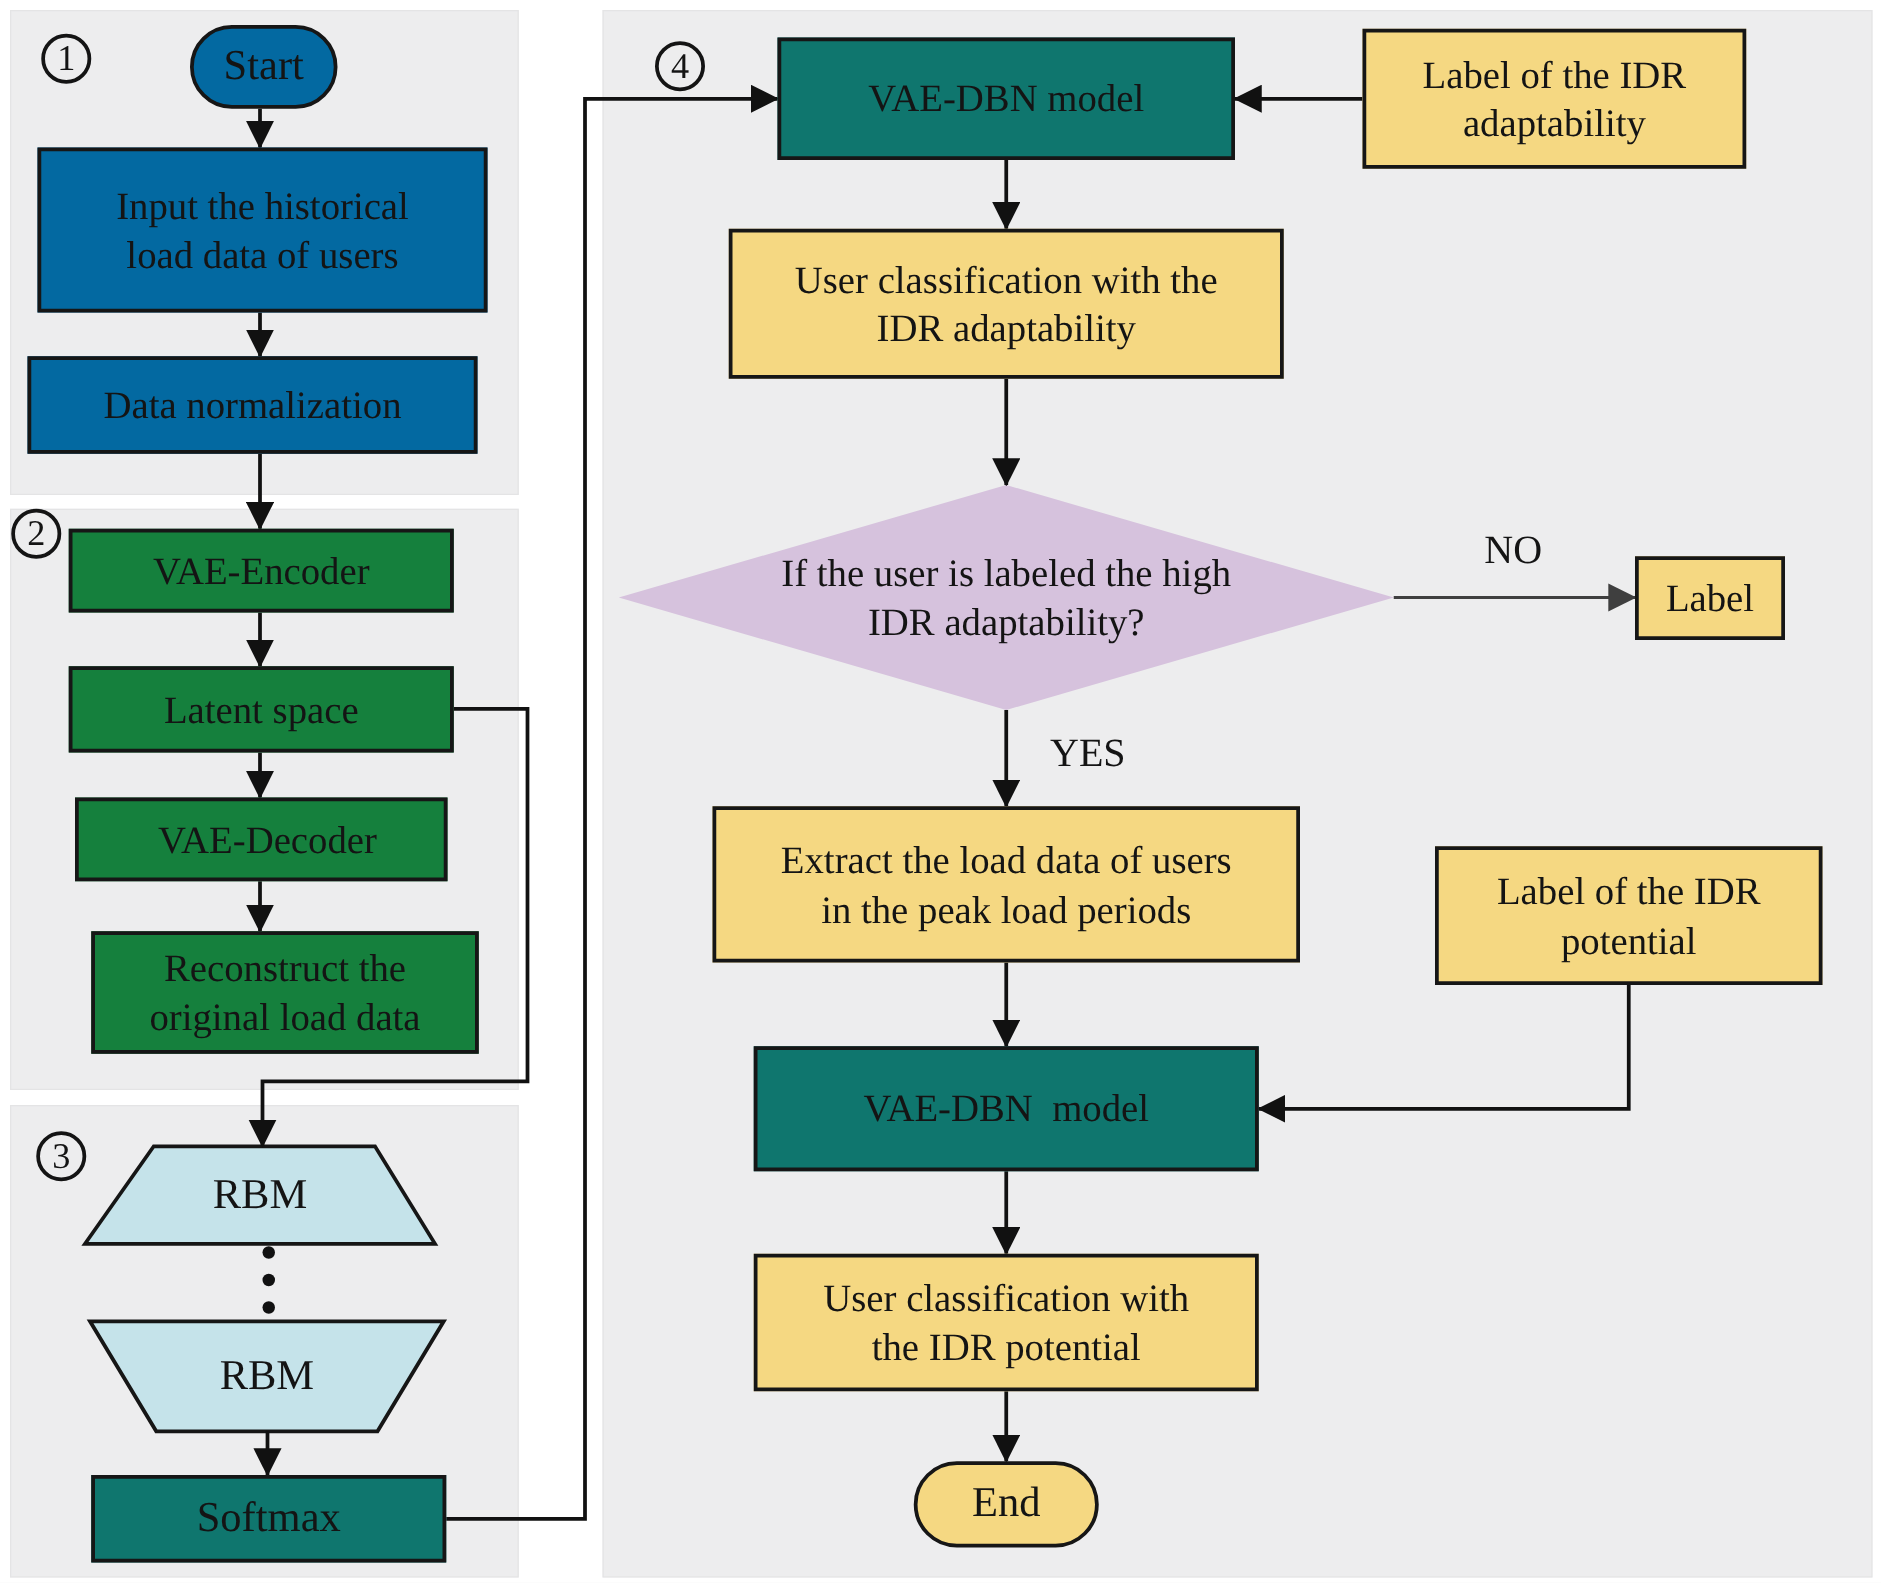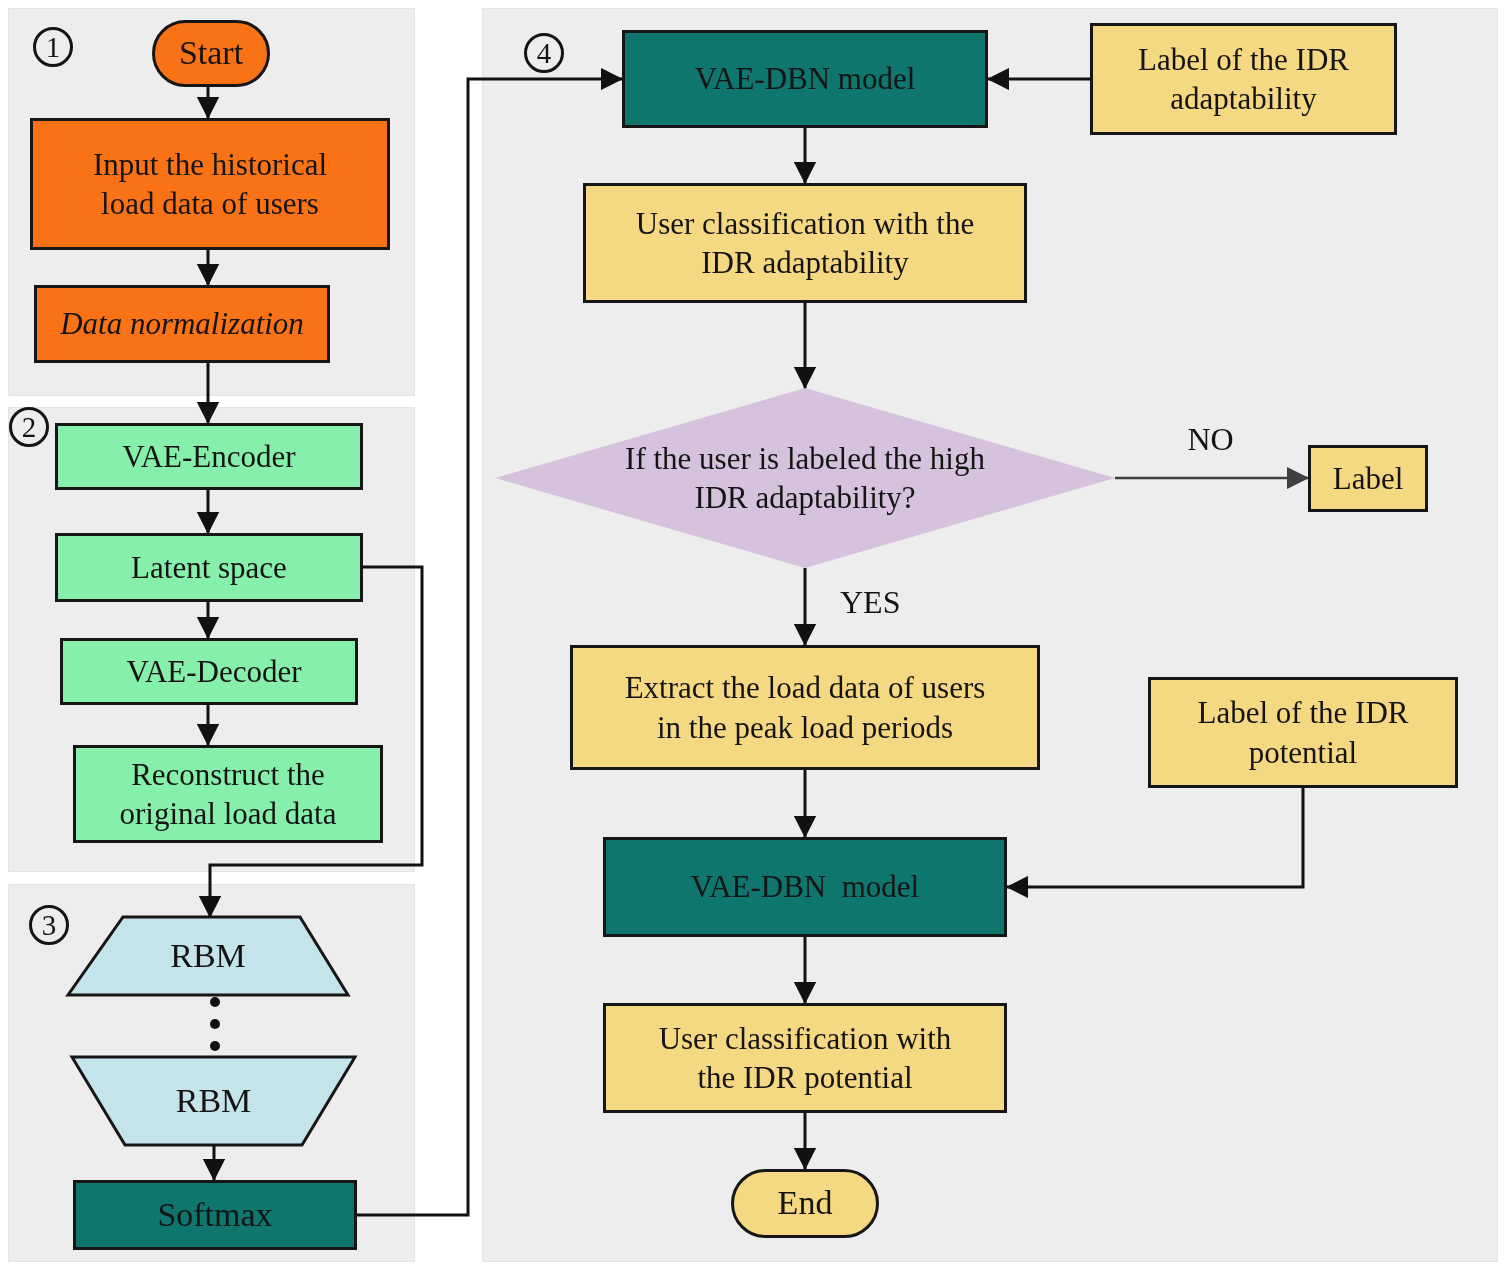--- a/index.html
+++ b/index.html
@@ -9,22 +9,22 @@
   }
   .panel{position:absolute;background:#ededee;border:1px solid #e4e4e5;box-sizing:border-box;}
   .wires{position:absolute;left:0;top:0;width:1505px;height:1266px;pointer-events:none;}
   .node{
     position:absolute;box-sizing:border-box;border:3px solid #161616;
     display:flex;align-items:center;justify-content:center;text-align:center;
     font-size:31px;line-height:1.26;white-space:pre-line;padding:2px 6px;
   }
   .lg{font-size:34px;}
   .pill{border-radius:36px;}
-  .pink{background:#f97316;}
-  .green{background:#86efac;}
+  .pink{background:#0369a1;}
+  .green{background:#15803d;}
   .blue{background:#0f766e;}
   .yellow{background:#f5d882;}
   .overlay{border:none;background:transparent;padding:0;}
   .keep-spaces{white-space:pre-wrap;}
   .badge{
     position:absolute;width:40px;height:40px;box-sizing:border-box;border:3px solid #141414;
     border-radius:50%;display:flex;align-items:center;justify-content:center;
     font-size:29px;background:transparent;
   }
   .edge-label{position:absolute;font-size:32px;white-space:nowrap;text-align:center;}
@@ -91,21 +91,21 @@
   <div class="badge" style="left:29px;top:905px;">
       <span>3</span>
     </div>
   <div class="badge" style="left:524px;top:33px;">
       <span>4</span>
     </div>
 
   <div class="node pink pill lg" style="left:152px;top:20px;width:118px;height:67px;">Start</div>
   <div class="node pink" style="left:30px;top:118px;width:360px;height:132px;">Input the historical
 load data of users</div>
-  <div class="node pink" style="left:34px;top:285px;width:296px;height:78px;font-style:italic;">Data normalization</div>
+  <div class="node pink" style="left:22px;top:285px;width:360px;height:78px;">Data normalization</div>
 
   <div class="node green" style="left:55px;top:423px;width:308px;height:67px;">VAE-Encoder</div>
   <div class="node green" style="left:55px;top:533px;width:308px;height:69px;">Latent space</div>
   <div class="node green" style="left:60px;top:638px;width:298px;height:67px;padding-left:16px;">VAE-Decoder</div>
   <div class="node green" style="left:73px;top:745px;width:310px;height:98px;text-align:center;">Reconstruct the
 original load data</div>
 
   <div class="node overlay lg" style="left:68px;top:917px;width:280px;height:78px;">RBM</div>
   <div class="node overlay lg" style="left:72px;top:1057px;width:283px;height:88px;">RBM</div>
   <div class="node blue lg" style="left:73px;top:1180px;width:284px;height:70px;">Softmax</div>

